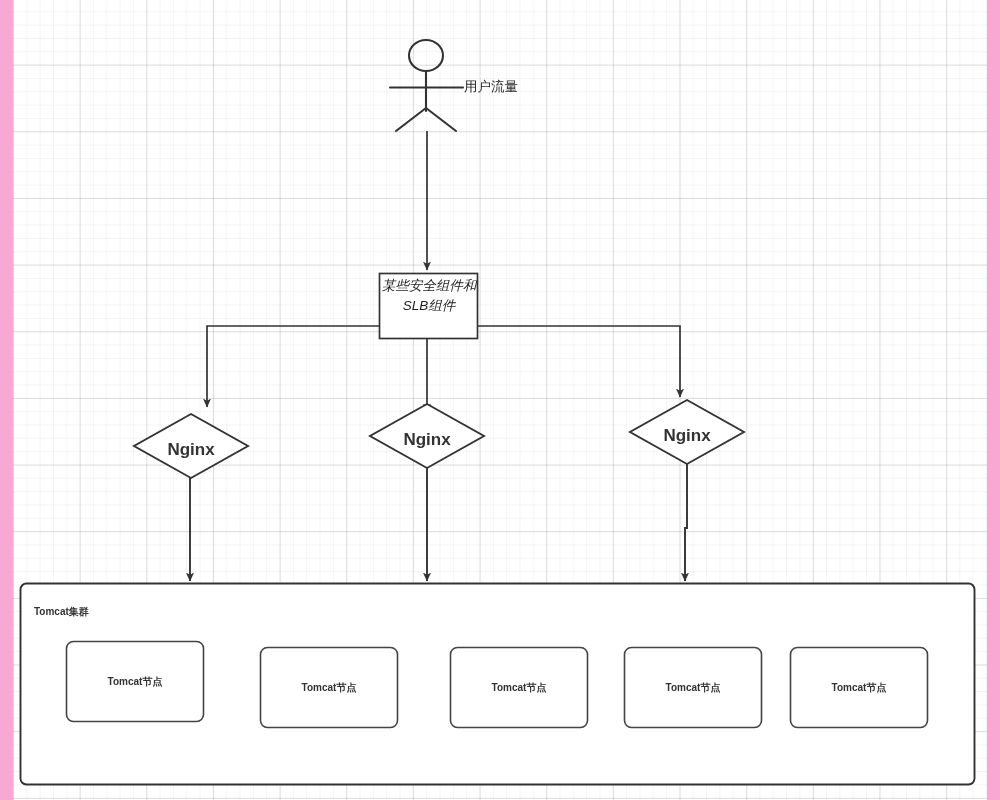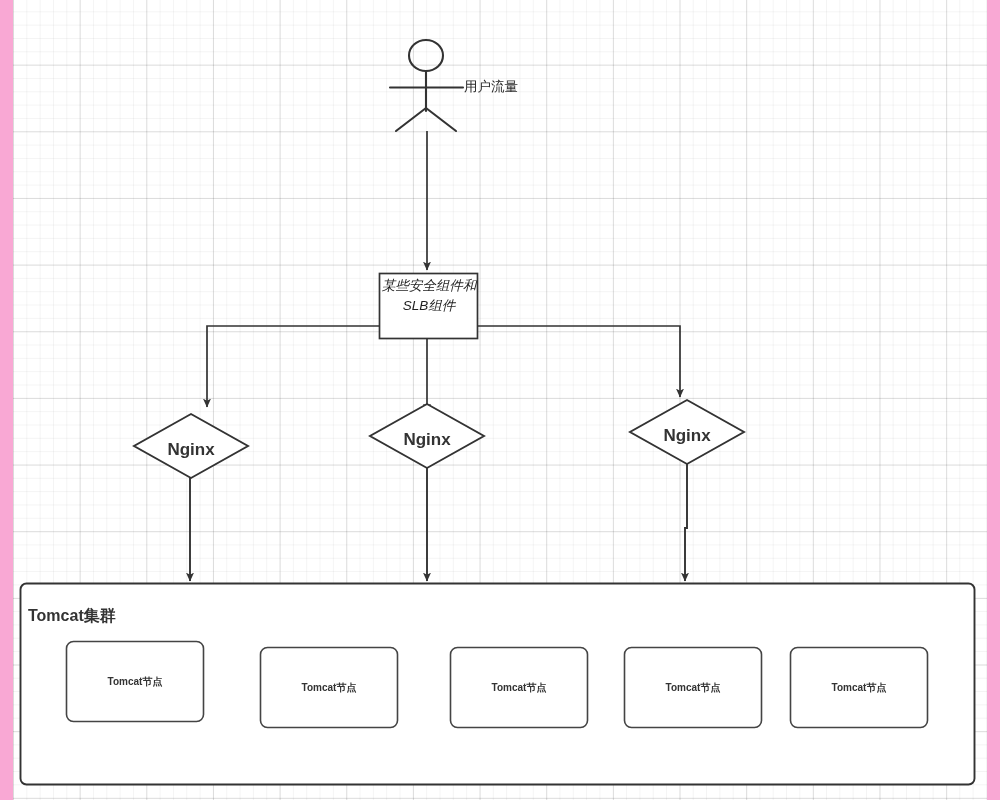--- a/index.html
+++ b/index.html
@@ -73,23 +73,23 @@
     color: #1f1f1f;
     line-height: 1.45;
     font-style: italic;
   }
   .lbl-nginx {
     font-size: 17px;
     width: 120px;
     color: #333333;
   }
   .lbl-cluster {
-    left: 28px;
+    left: 34px;
     top: 605px;
-    font-size: 16px;
+    font-size: 10px;
     text-align: right;
     color: #333333;
   }
   .lbl-tomcat {
     font-size: 10px;
     color: #333333;
   }
 </style>
 </head>
 <body>

